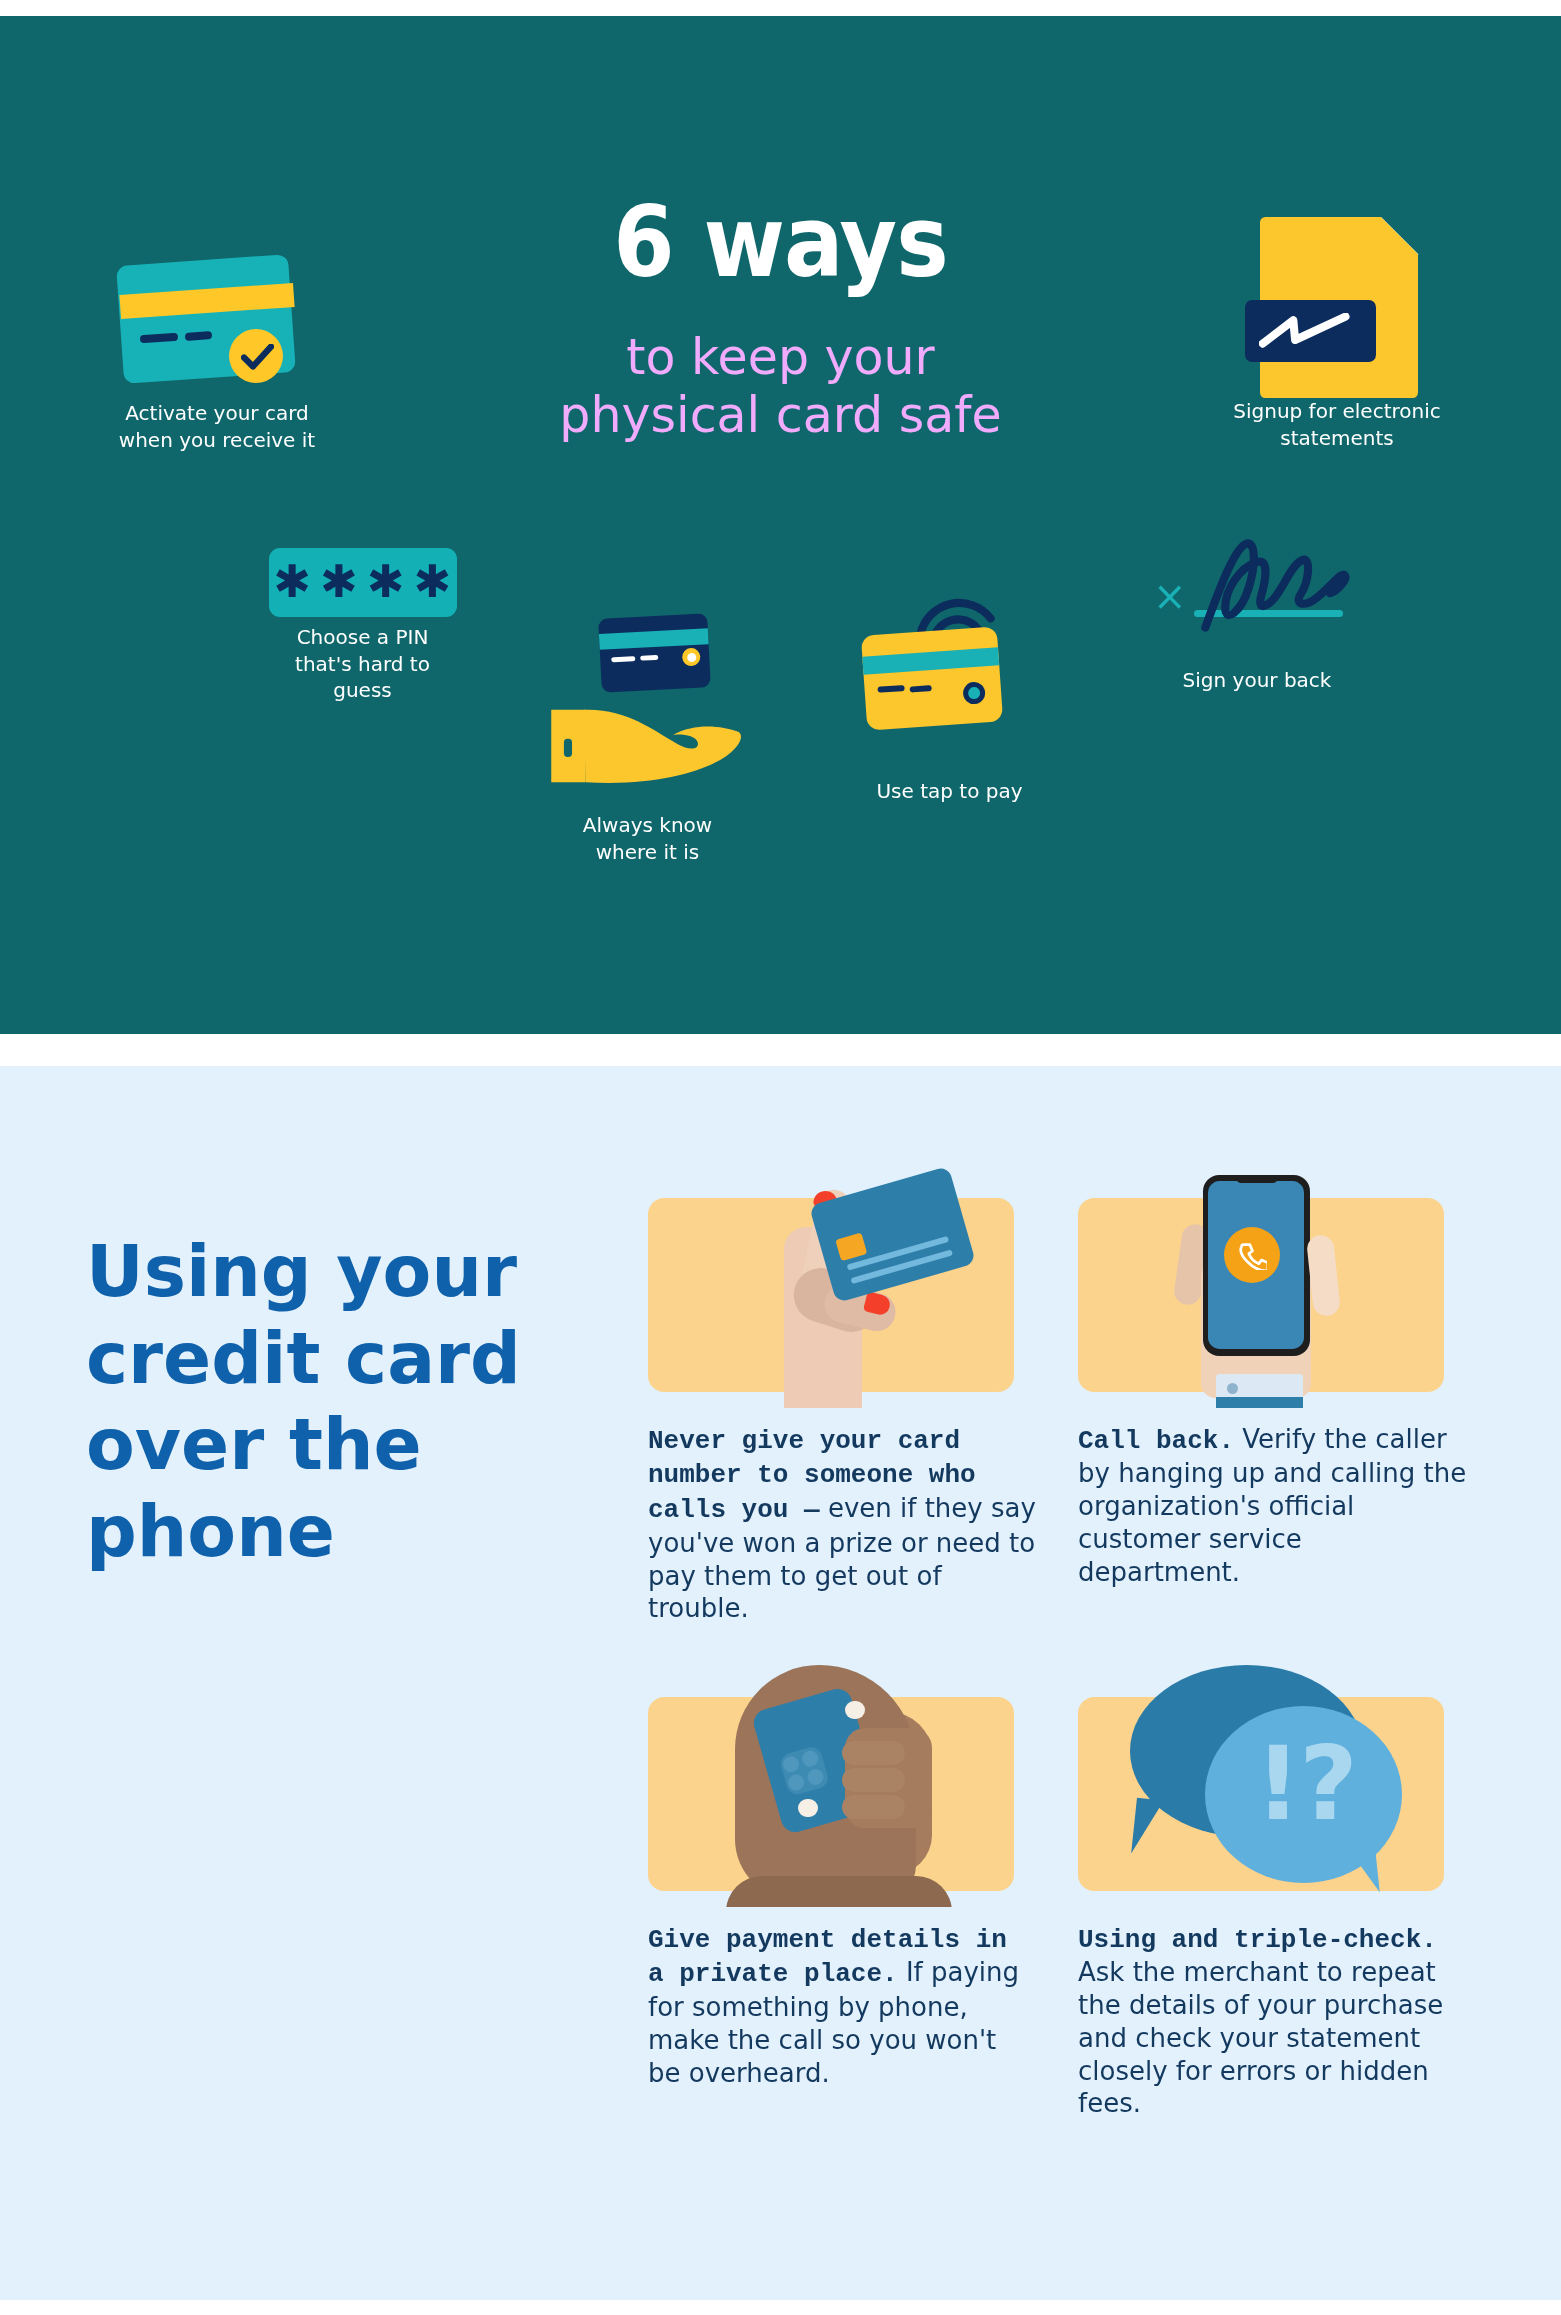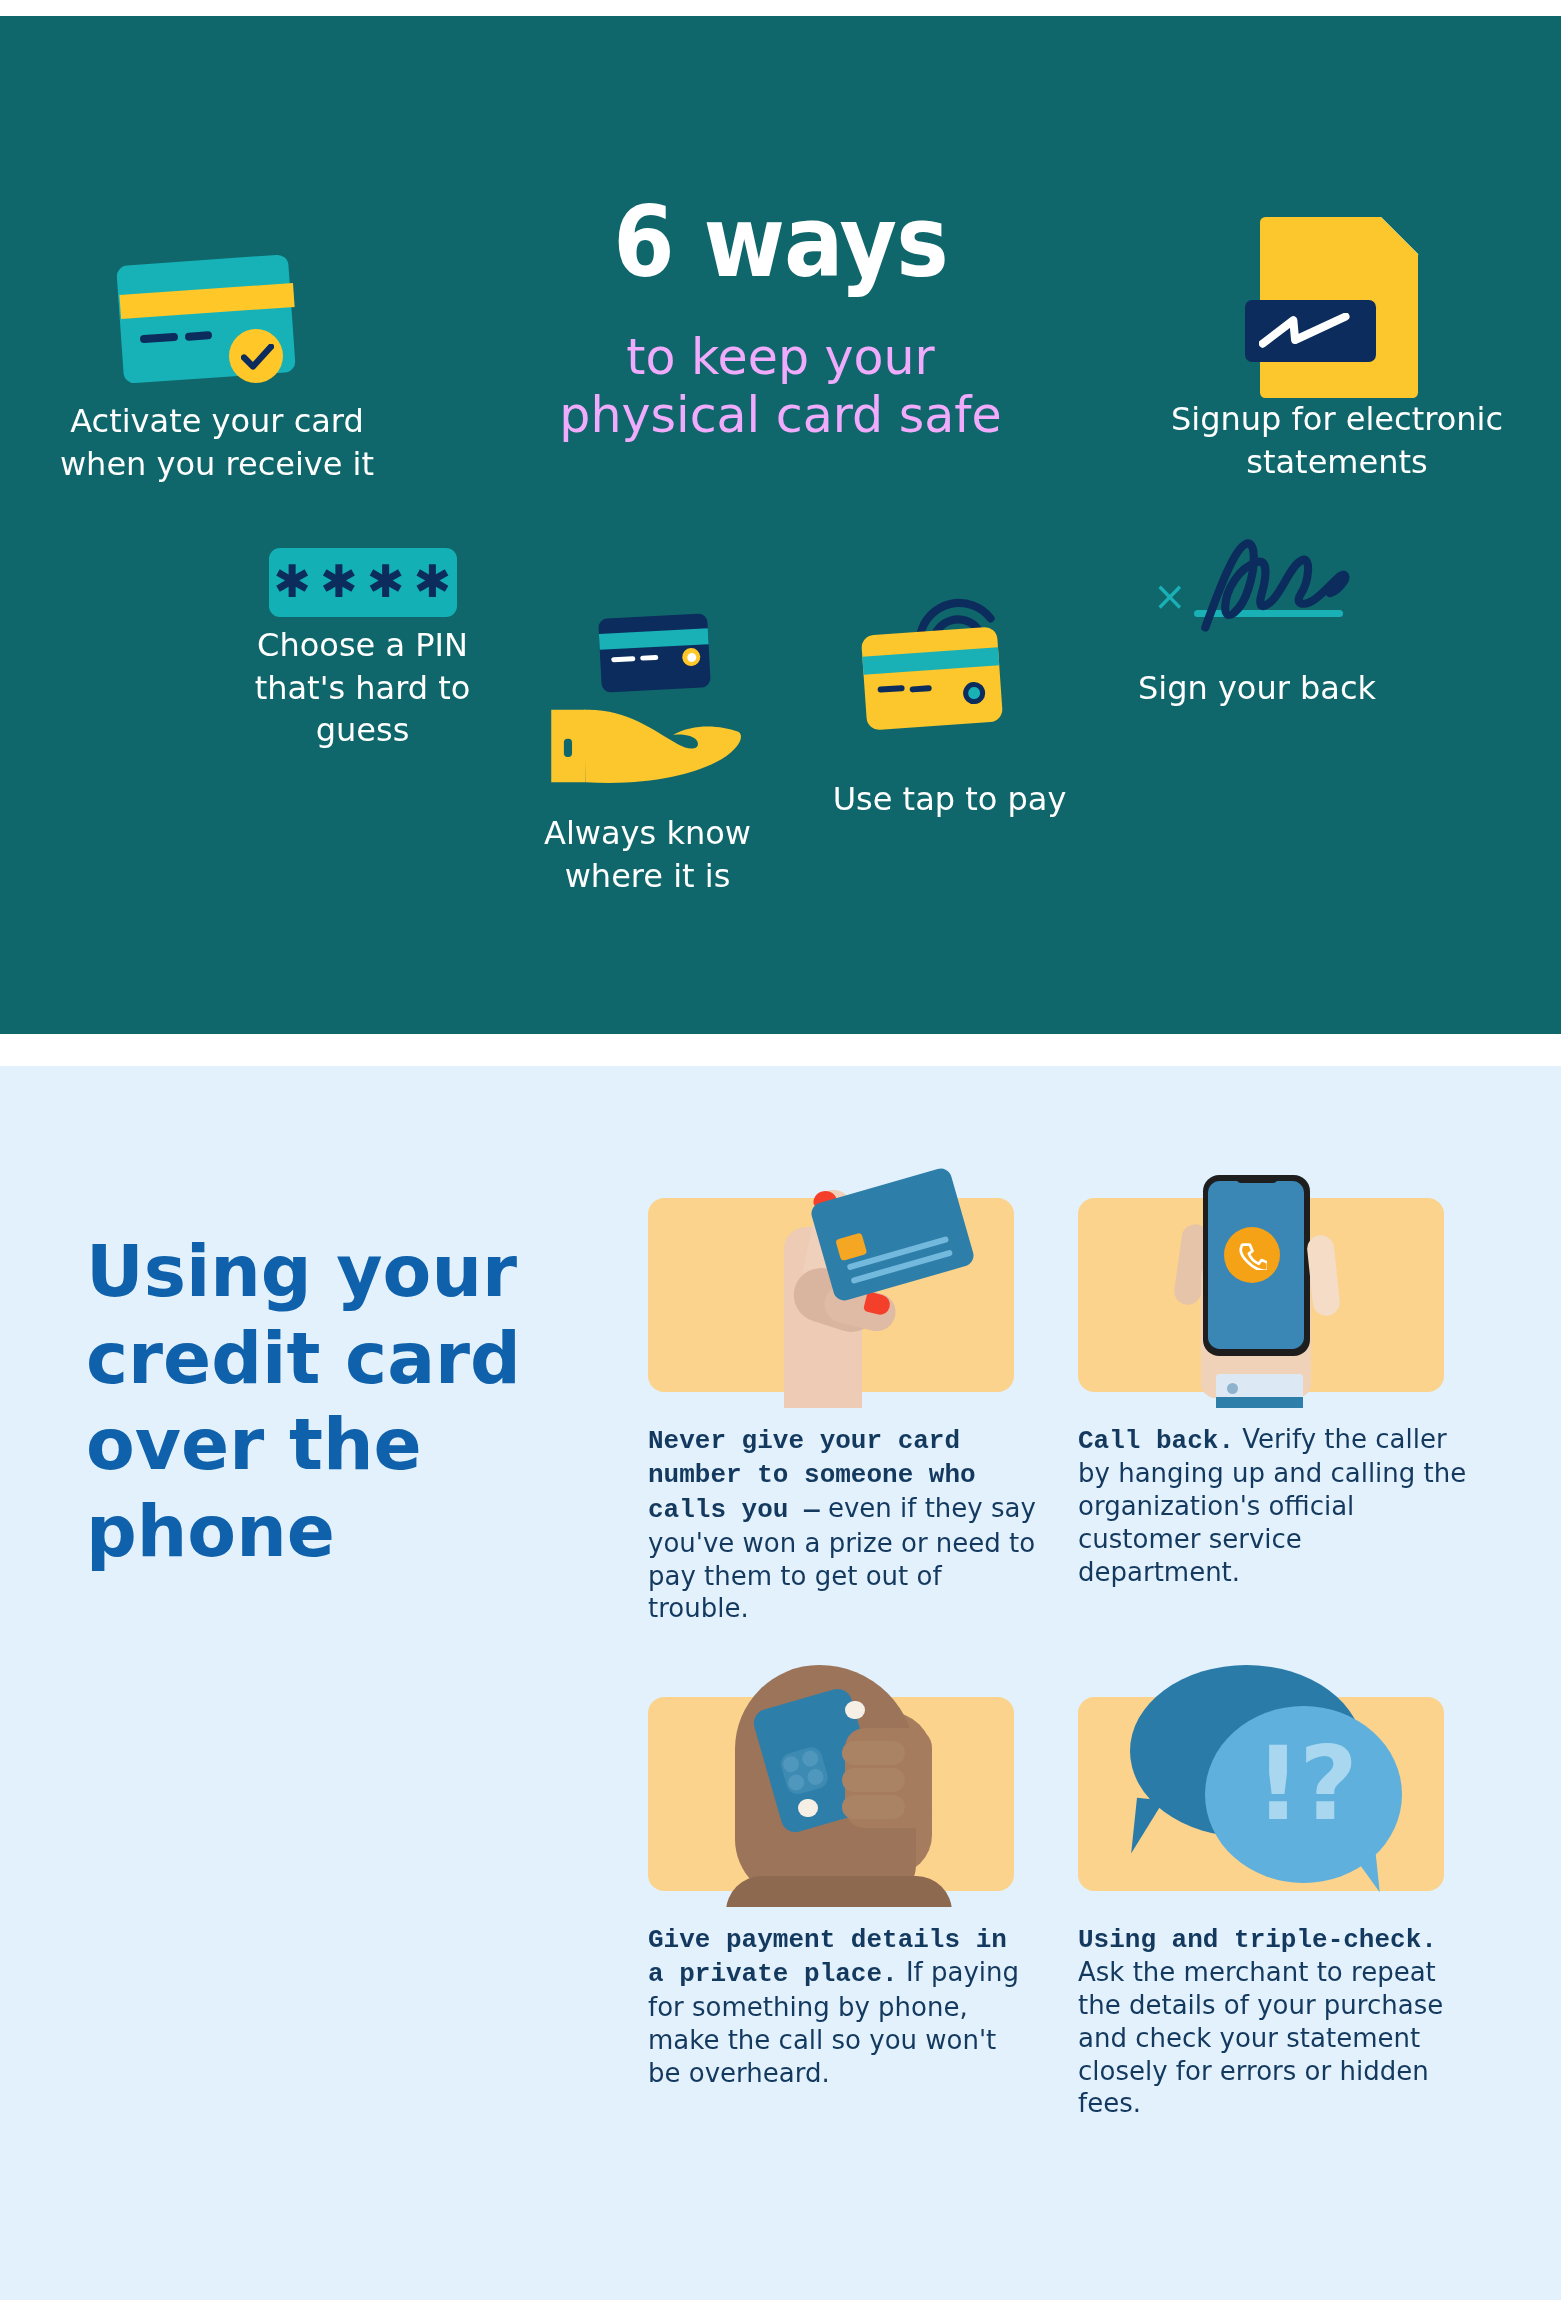--- a/index.html
+++ b/index.html
@@ -52,21 +52,21 @@
     margin-top: 36px;
     font-family: "DejaVu Sans", sans-serif;
   }
 
   .tile {
     position: absolute;
     text-align: center;
   }
   .tile .cap {
     color: #ffffff;
-    font-size: 32px;
+    font-size: 20px;
     line-height: 1.33;
     font-family: "DejaVu Sans", sans-serif;
     font-weight: 400;
   }
   .art { position: relative; margin: 0 auto; }
 
   
   #tile-activate   { left: 27px;   top: 235px;  width: 380px; }
   #tile-statements { left: 1147px; top: 201px;  width: 380px; }
   #tile-pin        { left: 204px;  top: 532px;  width: 317px; }

